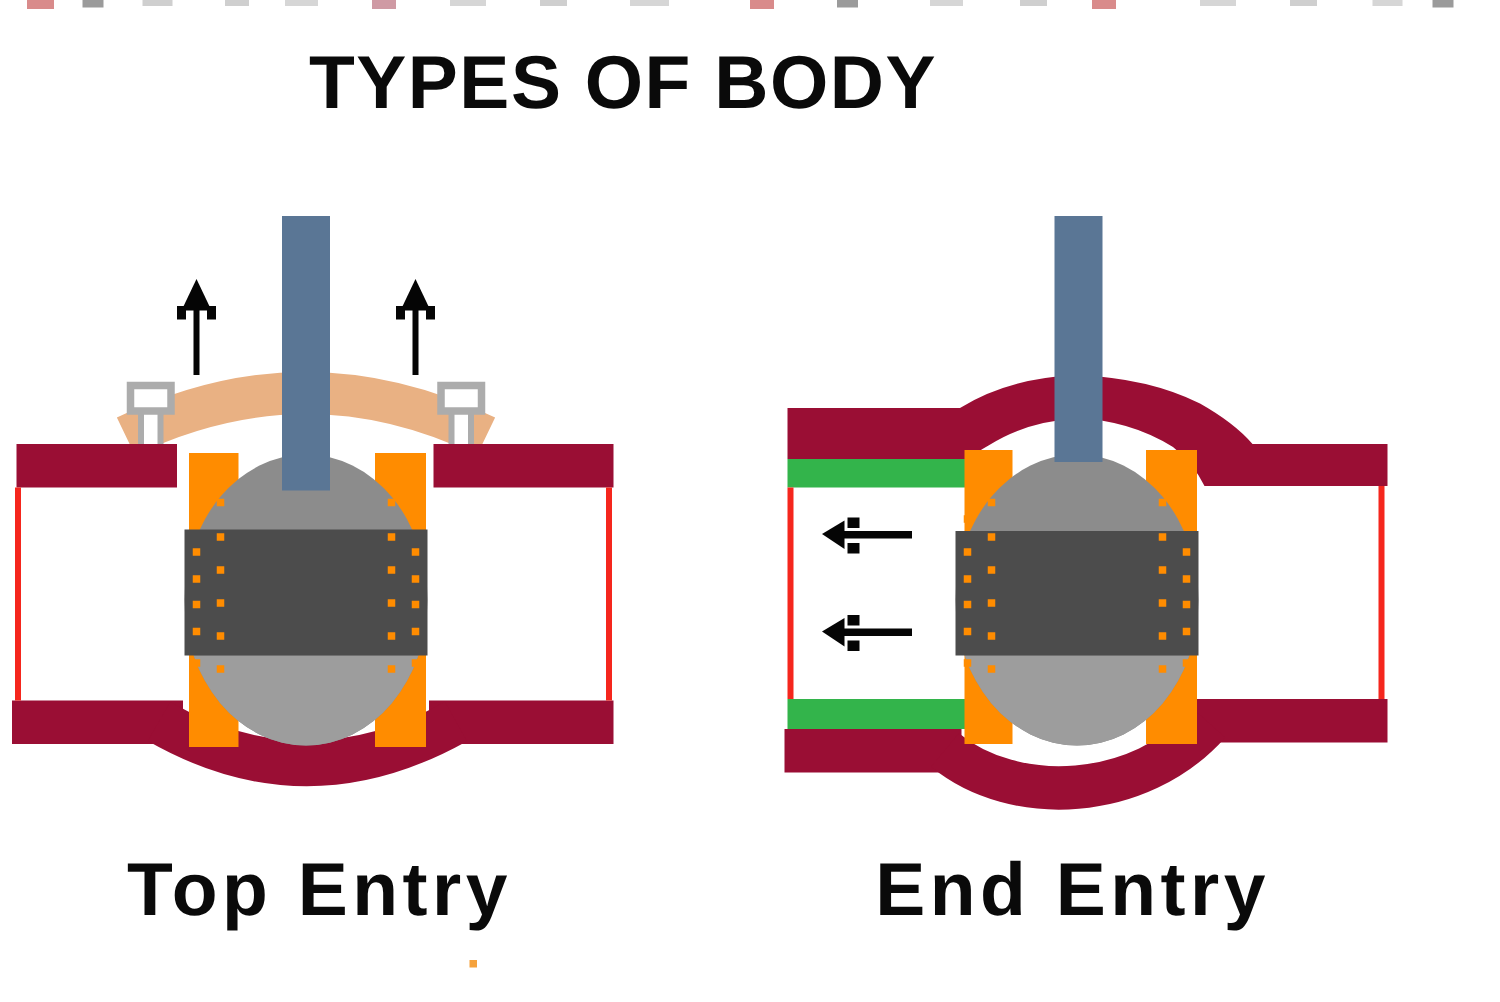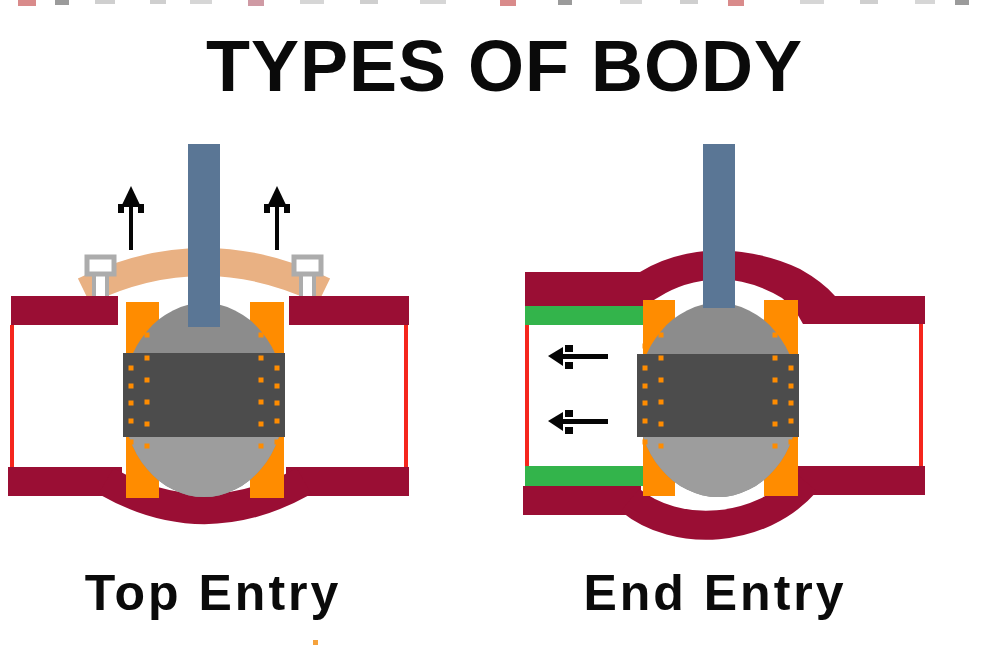--- a/index.html
+++ b/index.html
@@ -2,21 +2,21 @@
 <html style="--maroon: #9A0E34; --pipe-red: #F5261D; --orange: #FF8C00; --tan: #E9B183; --green: #33B44B; --stem-blue: #5A7695; --ball-gray: #8C8C8C; --ball-gray-light: #9D9D9D; --ball-dark: #4C4C4C; --bolt-gray: #ACACAC; --bolt-white: #FFFFFF; --text-black: #0A0A0A; --arrow-black: #050505; --artifact-orange: #F5A23C;"><head>
 <meta charset="utf-8">
 <style>
   html,body{margin:0;padding:0;background:#ffffff;}
   .stage{
     position:relative;width:1000px;height:668px;background:#fff;overflow:hidden;
     font-family:"Liberation Sans", sans-serif;
   }
   .page-title{
     position:absolute;left:206px;top:30px;margin:0;
-    font-size:72px;font-weight:700;letter-spacing:1px;line-height:1;
+    font-size:50px;font-weight:700;letter-spacing:1px;line-height:1;
     color:var(--text-black);white-space:nowrap;
   }
   .valve-label{
     position:absolute;top:568px;transform:translateX(-50%);
     font-size:50px;font-weight:700;letter-spacing:3px;line-height:1;
     color:var(--text-black);white-space:nowrap;
   }
   #label-top-entry{left:213px;text-align:right;}
   #label-end-entry{left:715px;text-align:center;}
   svg.valve{position:absolute;overflow:visible;}

